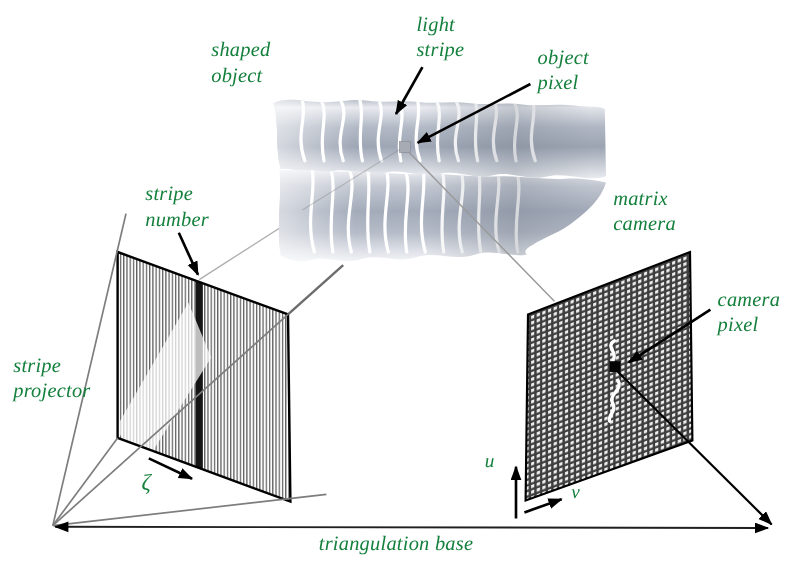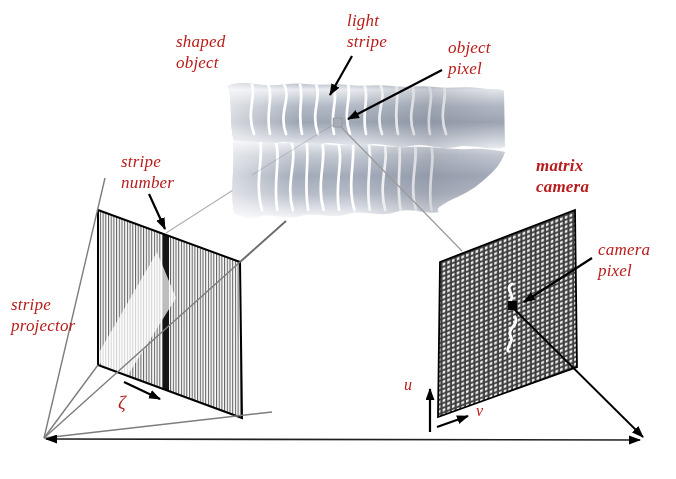--- a/index.html
+++ b/index.html
@@ -2,21 +2,21 @@
 <html><head>
 <meta charset="utf-8">
 <style>
   html,body{margin:0;padding:0;background:#fff;}
   #stage{
     position:relative;width:676px;height:479px;background:#ffffff;
     font-family:"Liberation Serif","DejaVu Serif",serif;overflow:hidden;
   }
   #art{position:absolute;left:0;top:0;}
   .lbl{
-    position:absolute;color:#b91c1c;font-style:italic;font-size:17px;
+    position:absolute;color:#15803d;font-style:italic;font-size:17px;
     line-height:21px;white-space:pre-line;letter-spacing:.2px;
   }
   .lbl.small{font-size:16px;line-height:18px;}
   .lbl.zeta{font-size:19px;}
   .lbl.center{text-align:center;}
 </style>
 </head>
 <body>
 
 <div id="stage">
@@ -171,24 +171,25 @@
     <line x1="592" y1="258" x2="524" y2="302" marker-end="url(#mA)"></line>
   </g>
 </svg>
 
   <div class="lbl" style="left:176px;top:31px;font-family:Liberation Serif, serif;">shaped
 object</div>
   <div class="lbl" style="left:347px;top:10px;">light
 stripe</div>
   <div class="lbl" style="left:448px;top:37px;">object
 pixel</div>
-  <div class="lbl" style="left:536px;top:155px;font-weight:bold;">matrix
+  <div class="lbl" style="left:511px;top:155px;">matrix
 camera</div>
   <div class="lbl" style="left:598px;top:239px;">camera
 pixel</div>
   <div class="lbl" style="left:121px;top:151px;">stripe
 number</div>
   <div class="lbl" style="left:11px;top:294px;">stripe
 projector</div>
+  <div class="lbl center" style="left:240px;top:442px;width:180px;">triangulation base</div>
   <div class="lbl zeta" style="left:118px;top:392px;">ζ</div>
   <div class="lbl small" style="left:404px;top:376px;">u</div>
   <div class="lbl small" style="left:476px;top:402px;">v</div>
 </div>
 
 </body></html>

